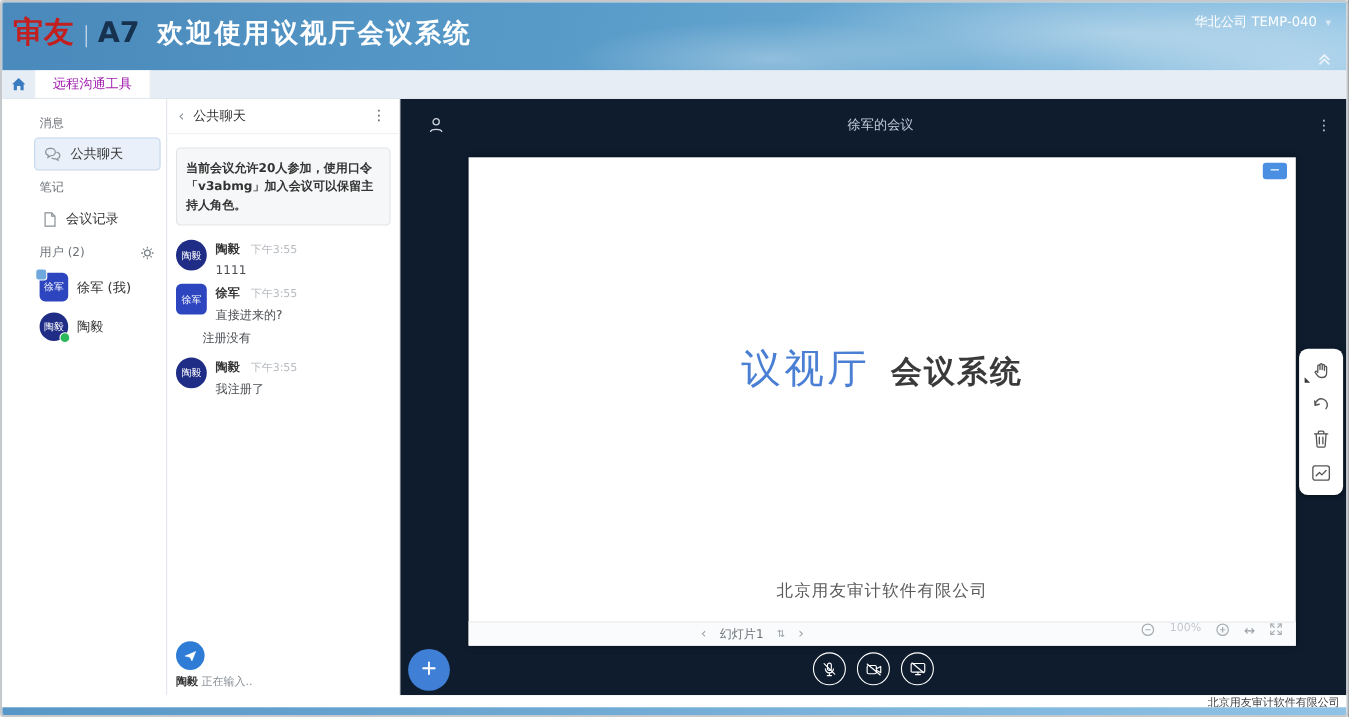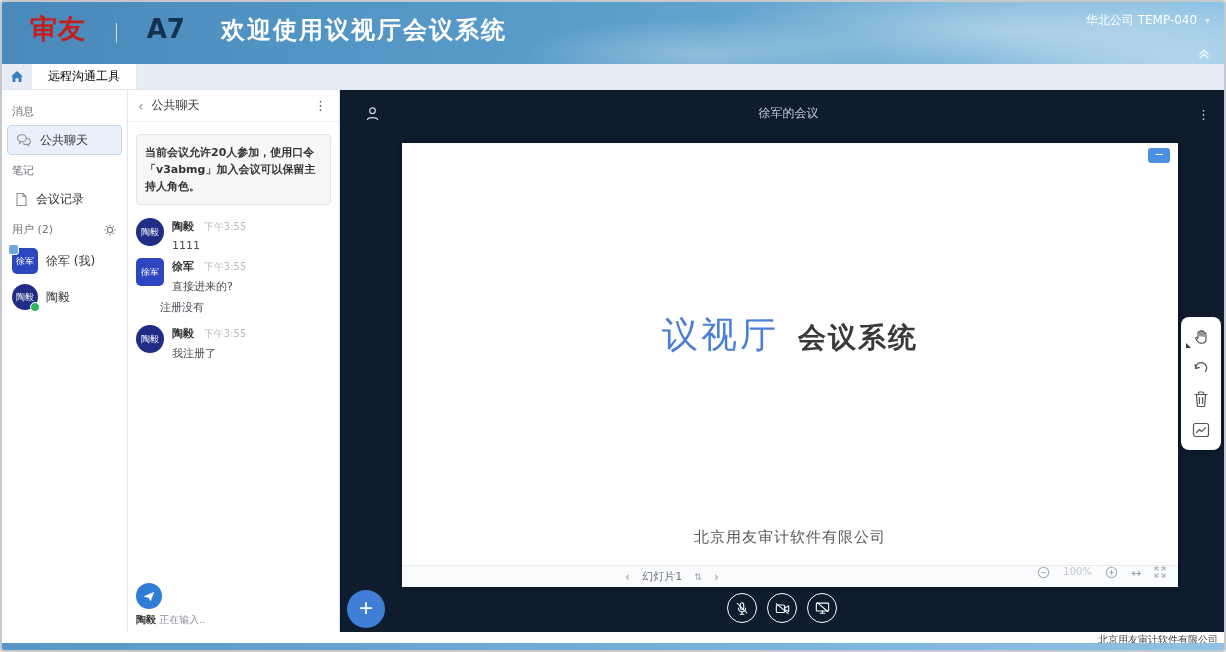--- a/index.html
+++ b/index.html
@@ -7,38 +7,38 @@
   .screen { position:relative; width:1226px; height:652px; background:#fff;
     border:2px solid #c6c9cc; border-radius:4px; overflow:hidden; }
 
   
   .topbar { position:absolute; top:0; left:0; right:0; height:62px;
     background:
       radial-gradient(ellipse 260px 50px at 700px 52px, rgba(255,255,255,.30), transparent 70%),
       radial-gradient(ellipse 420px 70px at 1010px 28px, rgba(255,255,255,.40), transparent 72%),
       radial-gradient(ellipse 300px 90px at 1180px 62px, rgba(255,255,255,.35), transparent 70%),
       linear-gradient(100deg,#4989bb 0%,#579ac8 40%,#69a9d2 70%,#86bee2 100%); }
-  .brand { position:absolute; left:28px; top:9px; display:flex; align-items:baseline;gap:20px; }
+  .brand { position:absolute; left:10px; top:9px; display:flex; align-items:baseline; }
   .brand-cn { color:#c41f1f; font-size:27px; font-weight:bold; letter-spacing:1px; }
   .brand-sep { color:#dcea f5; color:#d8e6f2; font-size:20px; margin:0 7px; font-weight:200; }
   .brand-a7 { color:#16324f; font-size:26px; font-weight:bold; }
   .brand-title { color:#fff; font-size:24px; font-weight:bold; margin-left:16px; letter-spacing:2px; }
   .account { position:absolute; right:14px; top:10px; color:#fff; font-size:12px; cursor:pointer; }
   .account .caret { font-size:10px; color:#d9e7f3; margin-left:4px; }
   .collapse-btn { position:absolute; right:12px; bottom:3px; width:16px; height:16px; cursor:pointer; }
 
   
   .tabbar { position:absolute; top:62px; left:0; right:0; height:26px; background:#e7edf4;
     border-bottom:1px solid #e0e7ef; display:flex; align-items:stretch; }
   .home-btn { width:30px; display:flex; align-items:center; justify-content:center; cursor:pointer; }
   .tab-active { background:#fff; padding:0 16px; display:flex; align-items:center;
-    font-size:12px; color:#000000; border-right:1px solid #e3e8ee; cursor:pointer; }
-
-  
-  .content { position:absolute; top:88px; left:0; right:0; height:542px; display:flex; background:#fff; }
+    font-size:12px; color:#a21caf; border-right:1px solid #e3e8ee; cursor:pointer; }
+
+  
+  .content { position:absolute; top:88px; left:0; right:0; height:542px; display:flex; background:#fff;padding-left:24px; }
 
   
   .sidebar { width:126px; flex:none; border-right:1px solid #e2e5e9; padding-top:6px; }
   .side-label { font-size:11px; color:#6d7379; padding:8px 10px 6px; display:flex;
     align-items:center; justify-content:space-between; }
   .side-item { height:30px; display:flex; align-items:center; gap:8px; padding:0 8px;
     margin:0 5px; font-size:12px; color:#333; cursor:pointer; border-radius:4px; }
   .side-item.selected { background:#e9f0f9; border:1px solid #c3d6ec; }
   .user-row { display:flex; align-items:center; gap:8px; padding:5px 10px; cursor:pointer; }
   .user-name { font-size:12px; color:#333; }

